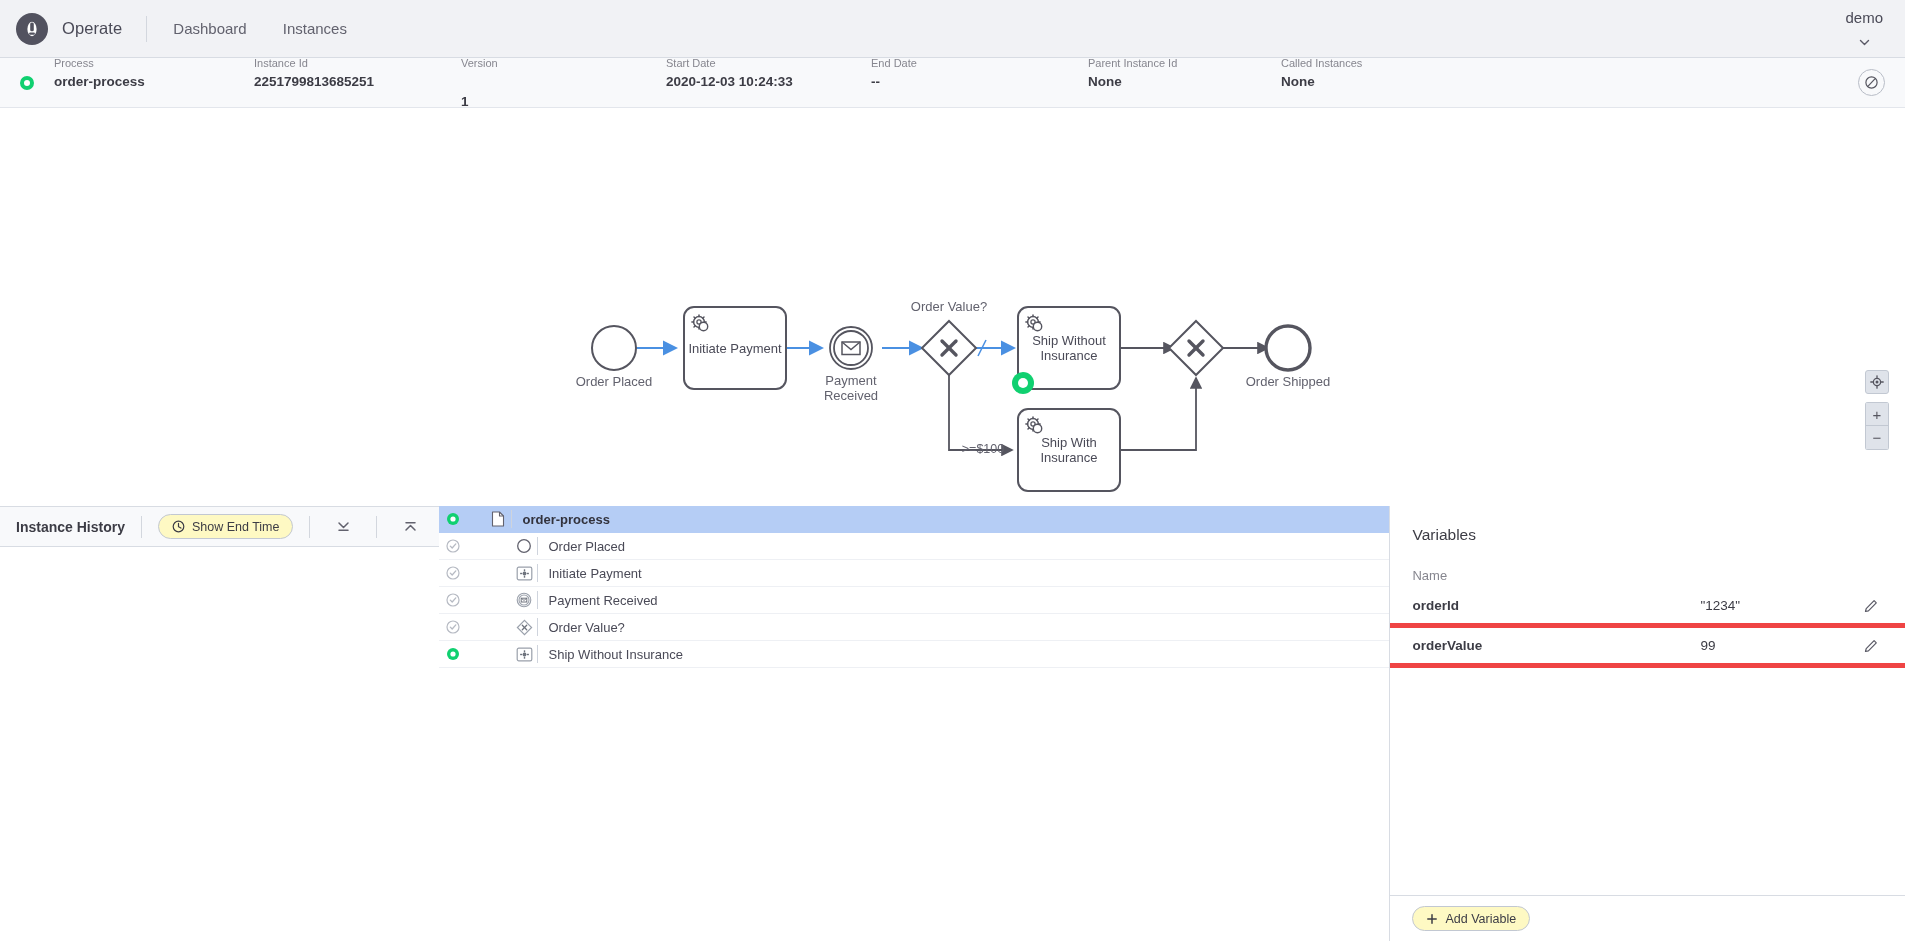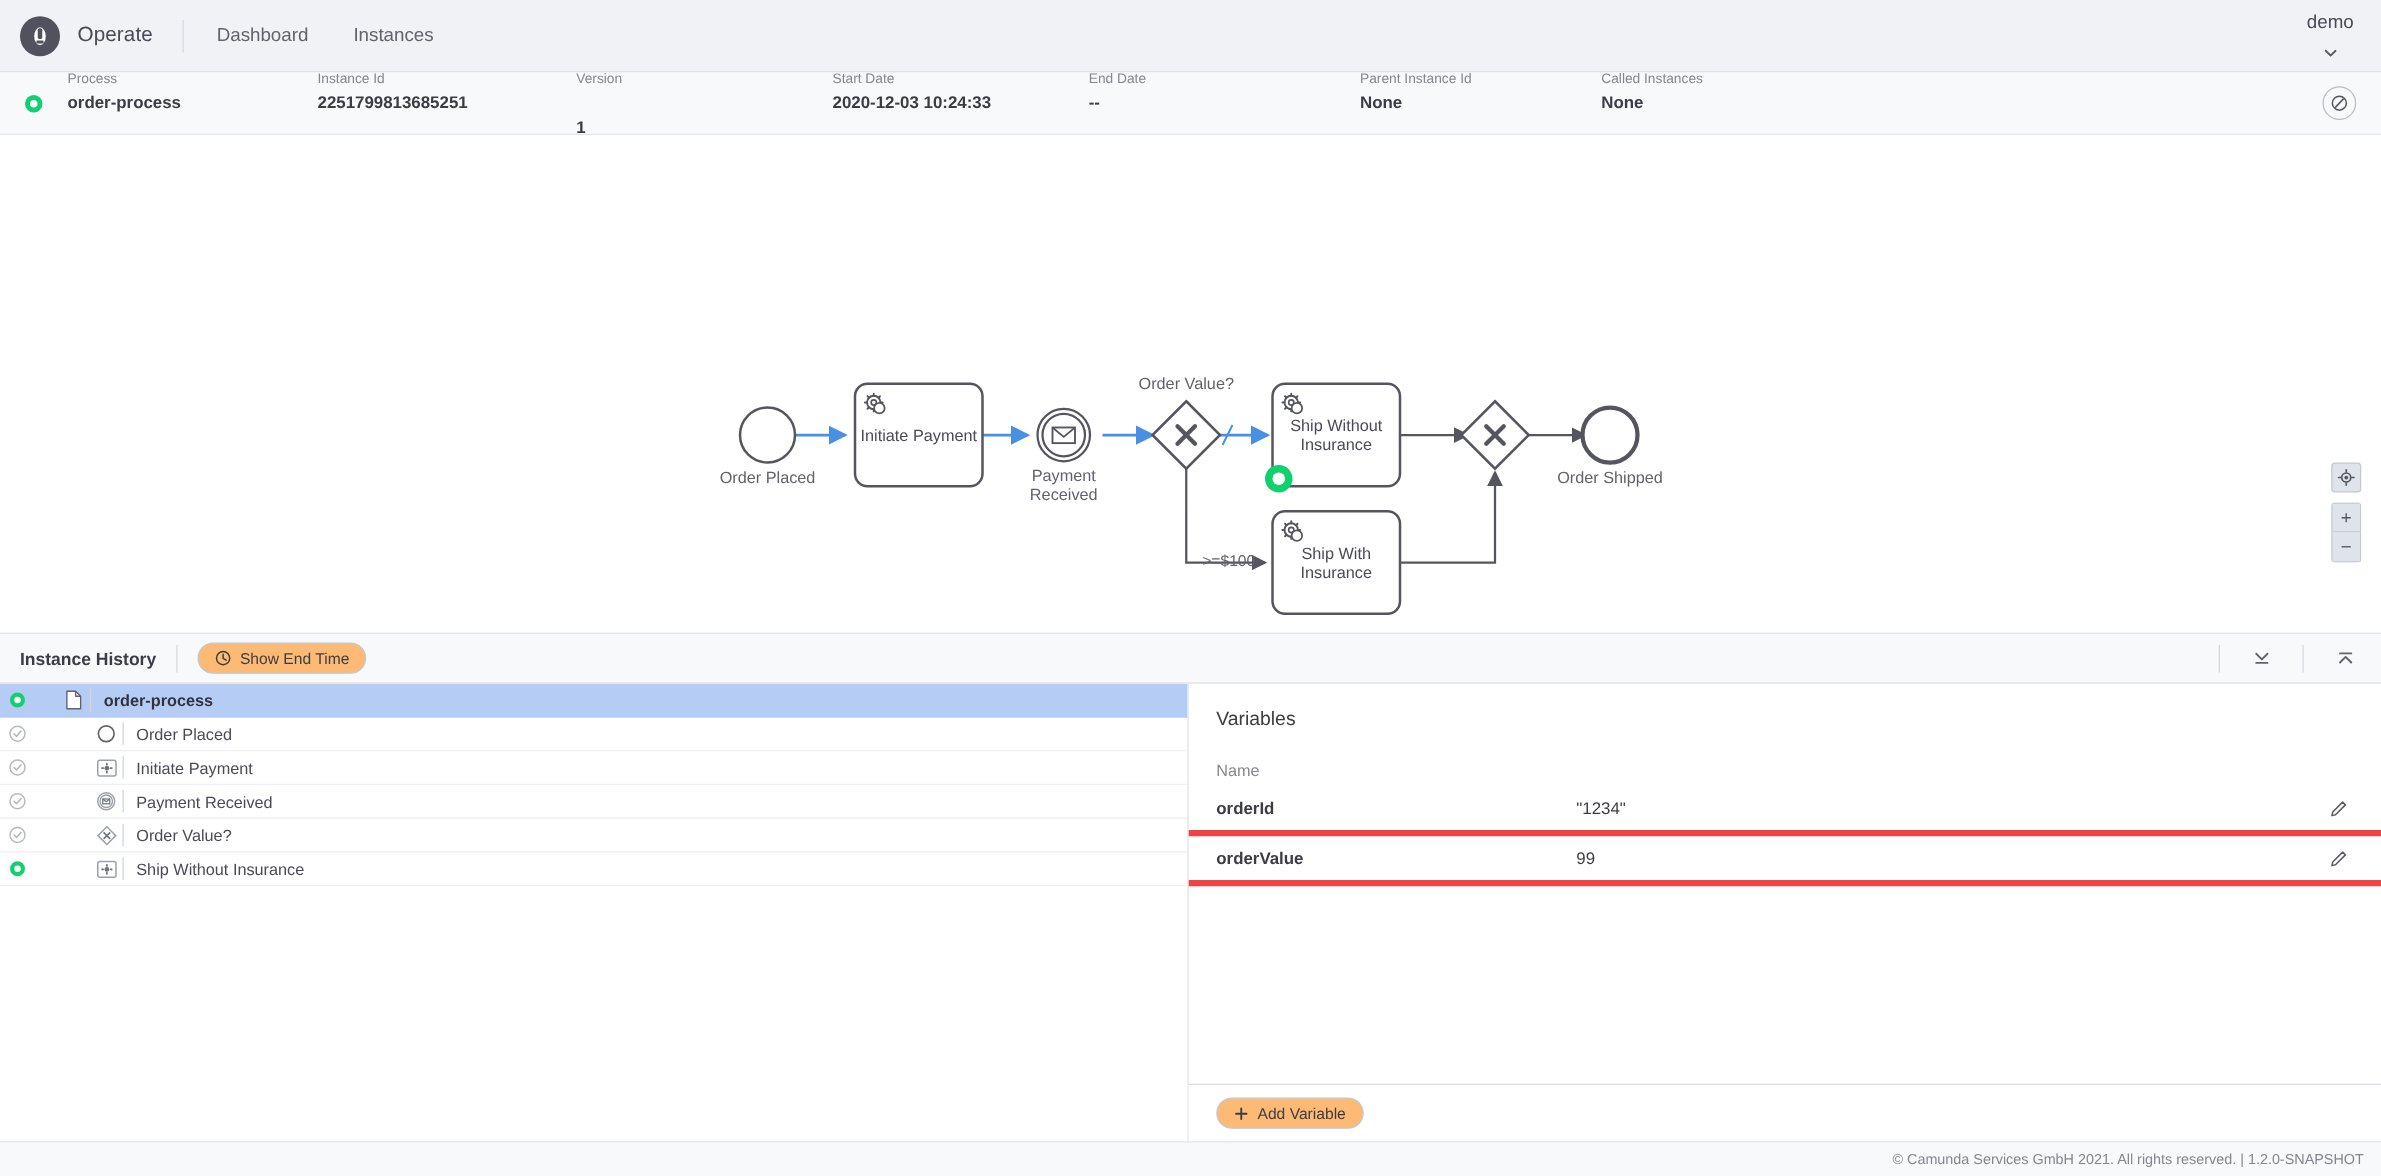--- a/index.html
+++ b/index.html
@@ -88,34 +88,34 @@
     background: #dfe3ea; border: 1px solid #c2c8d2;
     display: flex; align-items: center; justify-content: center;
     cursor: pointer; color: #55555f; font-size: 15px; line-height: 1;
   }
   .zoom-reset { border-radius: 3px; }
   .zoom-stack { display: flex; flex-direction: column; border-radius: 3px; overflow: hidden; }
   .zoom-stack .zoom-btn { border-radius: 0; }
   .zoom-stack .zoom-btn + .zoom-btn { border-top: none; }
 
   
-  .bottom-panel { flex: 1 1 auto; display: flex; flex-direction: column; min-height: 0; }
+  .bottom-panel { flex: 1 1 auto; display: flex; flex-direction: row; min-height: 0; }
   .panel-bar {
     height: 41px; min-height: 41px;
     background: #f8f9fb;
     border-top: 1px solid #d8dce3;
     border-bottom: 1px solid #d8dce3;
     display: flex; align-items: center; padding: 0 12px 0 16px;
   }
   .panel-title { font-size: 14px; font-weight: 700; color: #3c3c45; }
   .vline { width: 1px; height: 22px; background: #d3d7de; margin: 0 16px; }
   .pill-btn {
     display: inline-flex; align-items: center; gap: 7px;
     height: 25px; padding: 0 13px;
-    background: #fdba74; border: 1px solid #c2c8d2; border-radius: 13px;
+    background: #fef9c3; border: 1px solid #c2c8d2; border-radius: 13px;
     font-size: 12.5px; color: #3c3c45; cursor: pointer;
   }
   .panel-actions { margin-left: auto; display: flex; align-items: center; }
   .icon-btn {
     width: 34px; height: 30px; display: flex; align-items: center; justify-content: center;
     cursor: pointer; color: #62626e;
   }
 
   .panel-body { flex: 1 1 auto; display: flex; min-height: 0; }
 
@@ -633,16 +633,13 @@
                 </g>
               </svg>
             </span>
             <span>Add Variable</span>
           </div>
         </div>
       </div>
     </div>
   </div>
 
-  <div class="app-footer">
-    <span class="copy-text">© Camunda Services GmbH 2021. All rights reserved. | 1.2.0-SNAPSHOT</span>
-  </div>
 </div>
 
 </body></html>

